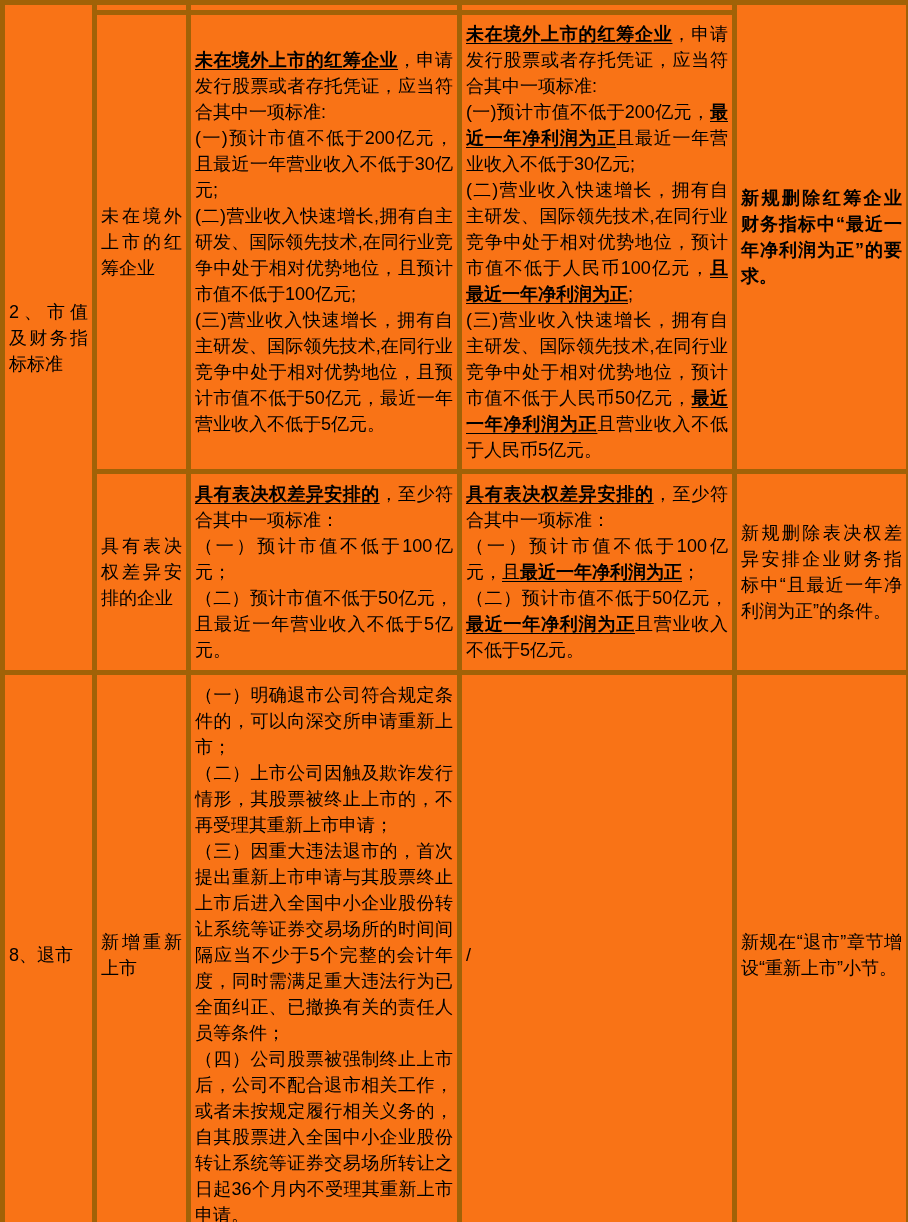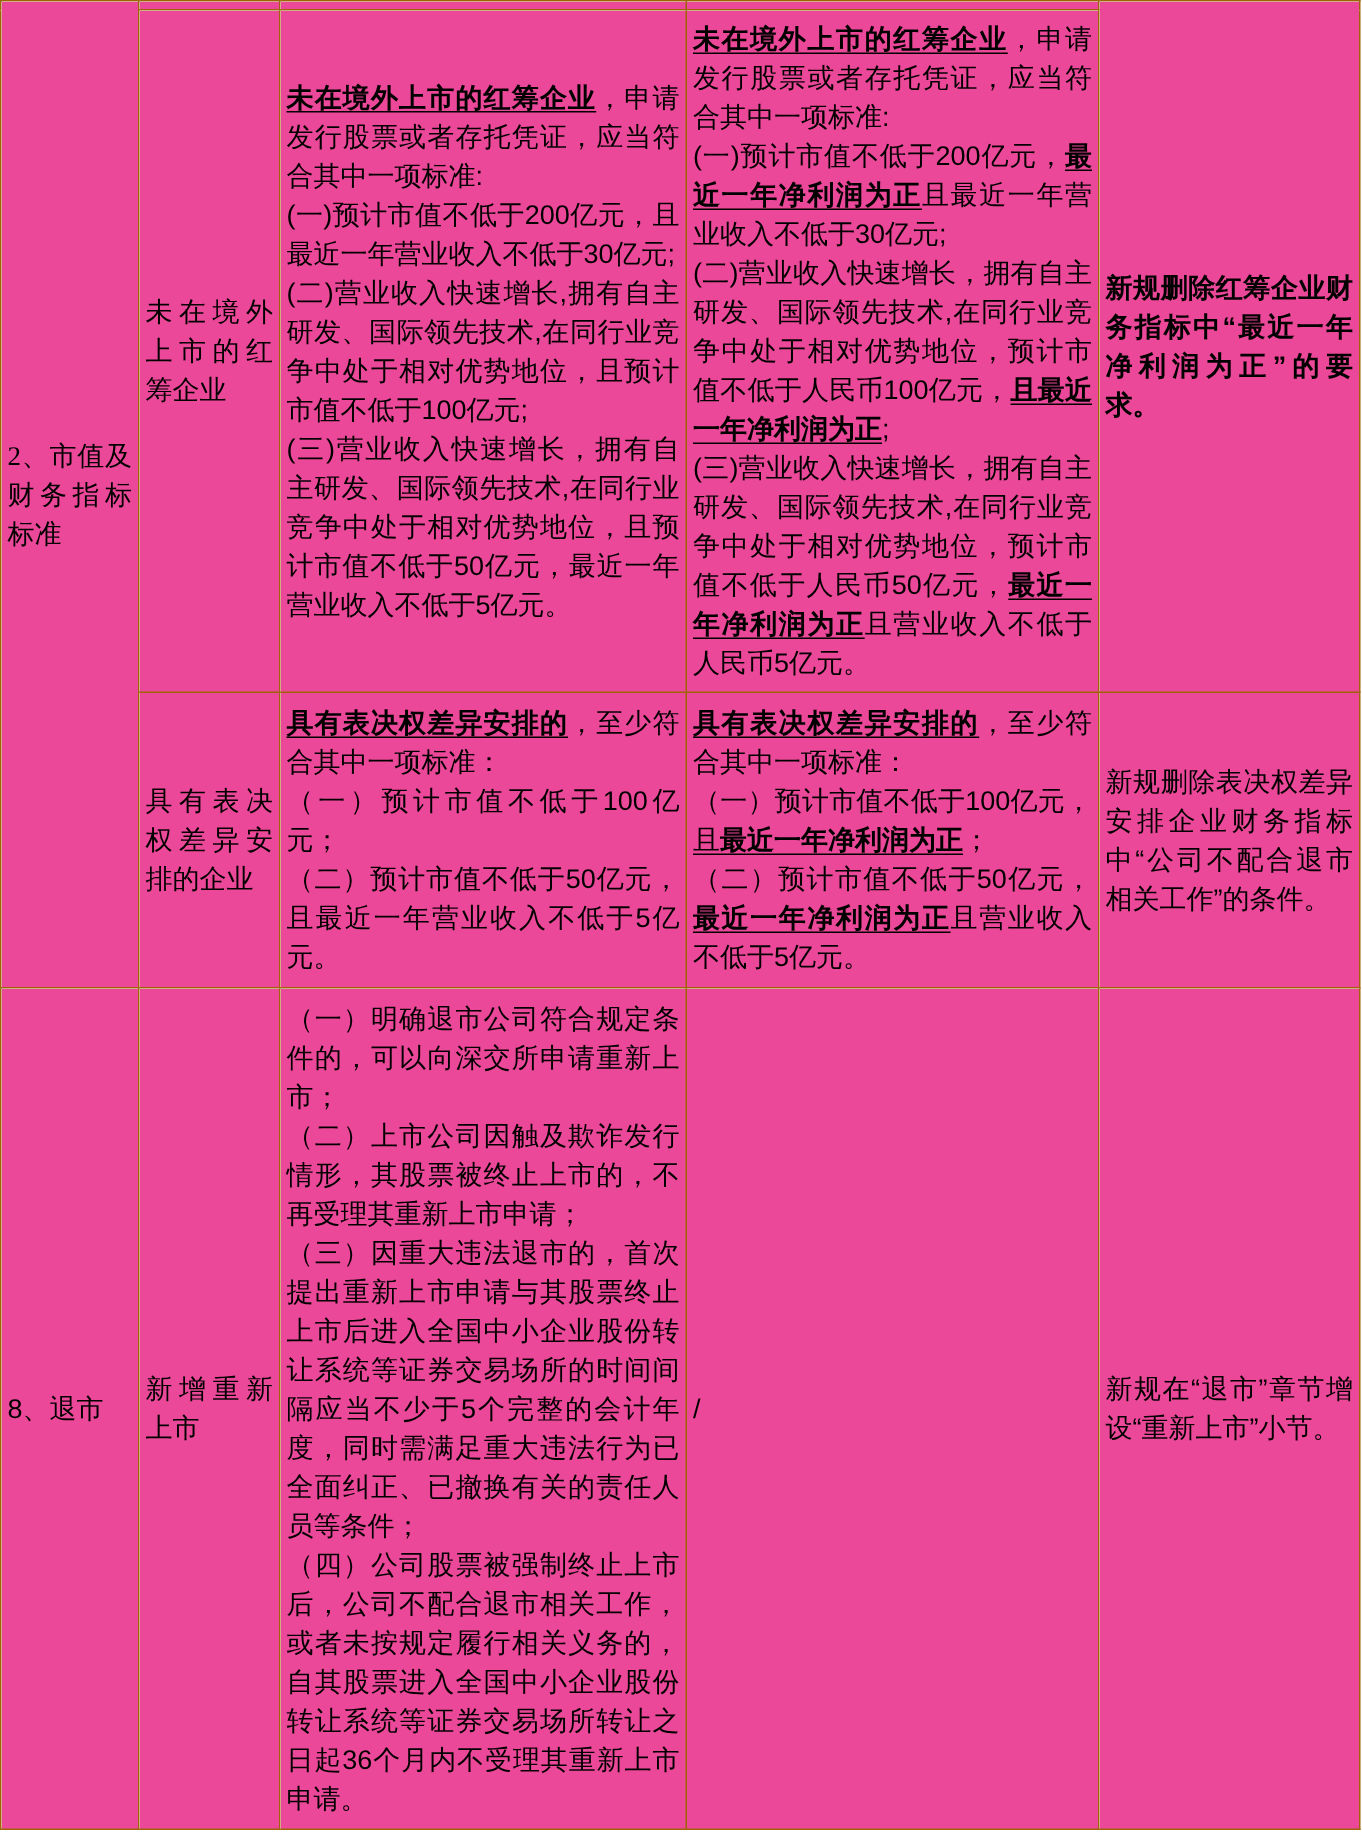--- a/index.html
+++ b/index.html
@@ -1,38 +1,38 @@
 <!DOCTYPE html>
 <html><head>
 <meta charset="utf-8">
 <style>
   html,body{margin:0;padding:0;background:#ffffff;}
   body{width:908px;height:1222px;overflow:hidden;
        font-family:"Liberation Sans",sans-serif;color:#000;}
   table.cmp{border-collapse:collapse;table-layout:fixed;width:906px;margin:0;}
   table.cmp td{
-    border:1px solid #a16207;
+    border:5px solid #a16207;
     vertical-align:middle;
     padding:2px 4px;
     font-size:18px;
     line-height:26px;
     color:#000;
     text-align:justify;
     text-justify:inter-ideograph;
     word-break:break-all;
     overflow:hidden;
-    background:#ec4899;
+    background:#f97316;
   }
   
   td.no-top{border-top:none;}
   tr.remnant td{height:5px;padding:0 4px;}
   tr.row-redchip td{height:450px;}
   tr.row-wvr td{height:192px;}
   tr.row-delist td{height:556px;}
-  td.section-col{vertical-align:top;padding-top:1px;font-family:Liberation Serif, serif;}
+  td.section-col{vertical-align:top;padding-top:1px;}
   td.note-top{vertical-align:top;padding-top:38px;font-weight:bold;}
   td.center{text-align:center;}
   span.b{font-weight:bold;}
   span.u{text-decoration:underline;text-underline-offset:3px;}
 </style>
 </head>
 <body>
 
 <table class="cmp">
   <colgroup>
@@ -55,21 +55,21 @@
   <tr class="row-redchip">
     <td><span>未在境外上市的红筹企业</span></td>
     <td><span class="b u">未在境外上市的红筹企业</span><span>，申请发行股票或者存托凭证，应当符合其中一项标准:<br>(一)预计市值不低于200亿元，且最近一年营业收入不低于30亿元;<br>(二)营业收入快速增长,拥有自主研发、国际领先技术,在同行业竞争中处于相对优势地位，且预计市值不低于100亿元;<br>(三)营业收入快速增长，拥有自主研发、国际领先技术,在同行业竞争中处于相对优势地位，且预计市值不低于50亿元，最近一年营业收入不低于5亿元。</span></td>
     <td><span class="b u">未在境外上市的红筹企业</span><span>，申请发行股票或者存托凭证，应当符合其中一项标准:<br>(一)预计市值不低于200亿元，</span><span class="b u">最近一年净利润为正</span><span>且最近一年营业收入不低于30亿元;<br>(二)营业收入快速增长，拥有自主研发、国际领先技术,在同行业竞争中处于相对优势地位，预计市值不低于人民币100亿元，</span><span class="b u">且最近一年净利润为正</span><span>;<br>(三)营业收入快速增长，拥有自主研发、国际领先技术,在同行业竞争中处于相对优势地位，预计市值不低于人民币50亿元，</span><span class="b u">最近一年净利润为正</span><span>且营业收入不低于人民币5亿元。</span></td>
   </tr>
 
   <tr class="row-wvr">
     <td><span>具有表决权差异安排的企业</span></td>
     <td><span class="b u">具有表决权差异安排的</span><span>，至少符合其中一项标准：<br>（一）预计市值不低于100亿元；<br>（二）预计市值不低于50亿元，且最近一年营业收入不低于5亿元。</span></td>
     <td><span class="b u">具有表决权差异安排的</span><span>，至少符合其中一项标准：<br>（一）预计市值不低于100亿元，</span><span class="u">且</span><span class="b u">最近一年净利润为正</span><span>；<br>（二）预计市值不低于50亿元，</span><span class="b u">最近一年净利润为正</span><span>且营业收入不低于5亿元。</span></td>
-    <td><span>新规删除表决权差异安排企业财务指标中“公司不配合退市相关工作”的条件。</span></td>
+    <td><span>新规删除表决权差异安排企业财务指标中“且最近一年净利润为正”的条件。</span></td>
   </tr>
 
   <tr class="row-delist">
     <td><span>8、退市</span></td>
     <td><span>新增重新上市</span></td>
     <td><span>（一）明确退市公司符合规定条件的，可以向深交所申请重新上市；<br>（二）上市公司因触及欺诈发行情形，其股票被终止上市的，不再受理其重新上市申请；<br>（三）因重大违法退市的，首次提出重新上市申请与其股票终止上市后进入全国中小企业股份转让系统等证券交易场所的时间间隔应当不少于5个完整的会计年度，同时需满足重大违法行为已全面纠正、已撤换有关的责任人员等条件；<br>（四）公司股票被强制终止上市后，公司不配合退市相关工作，或者未按规定履行相关义务的，自其股票进入全国中小企业股份转让系统等证券交易场所转让之日起36个月内不受理其重新上市申请。</span></td>
     <td class="center"><span>/</span></td>
     <td><span>新规在“退市”章节增设“重新上市”小节。</span></td>
   </tr>
 </tbody>

